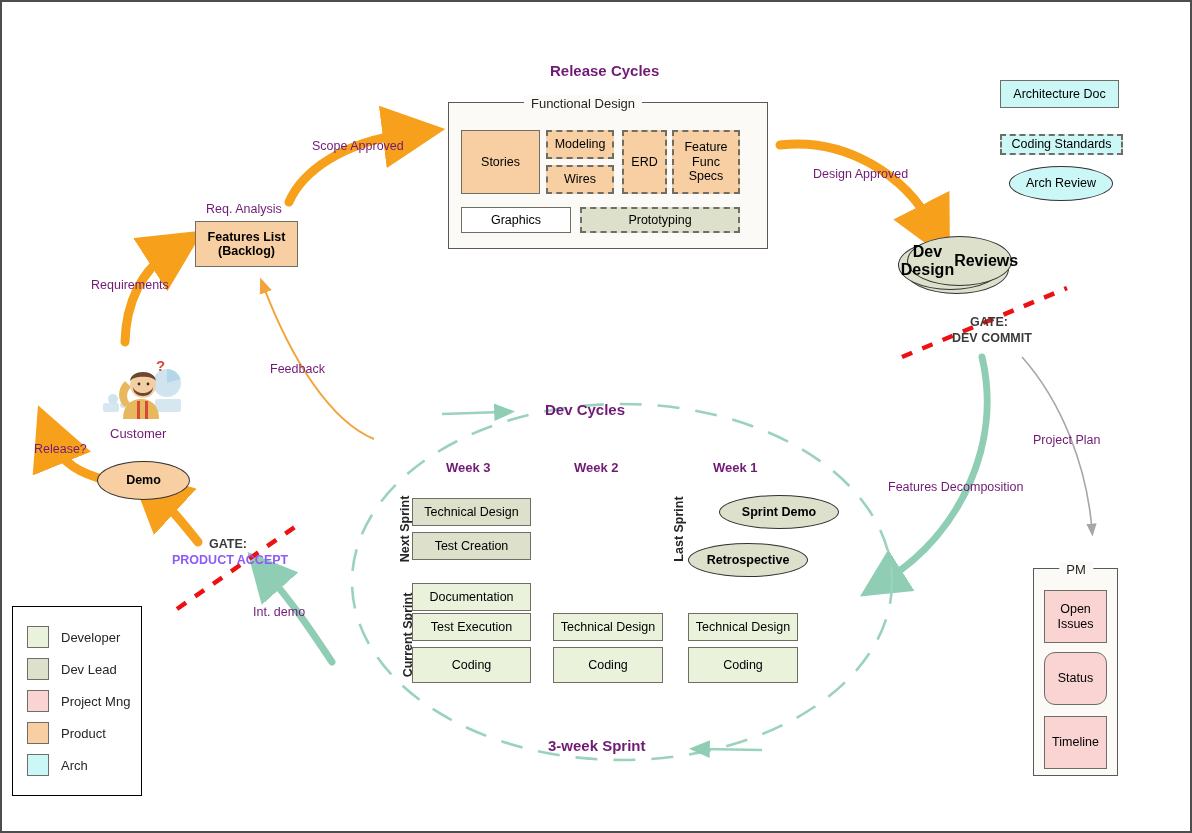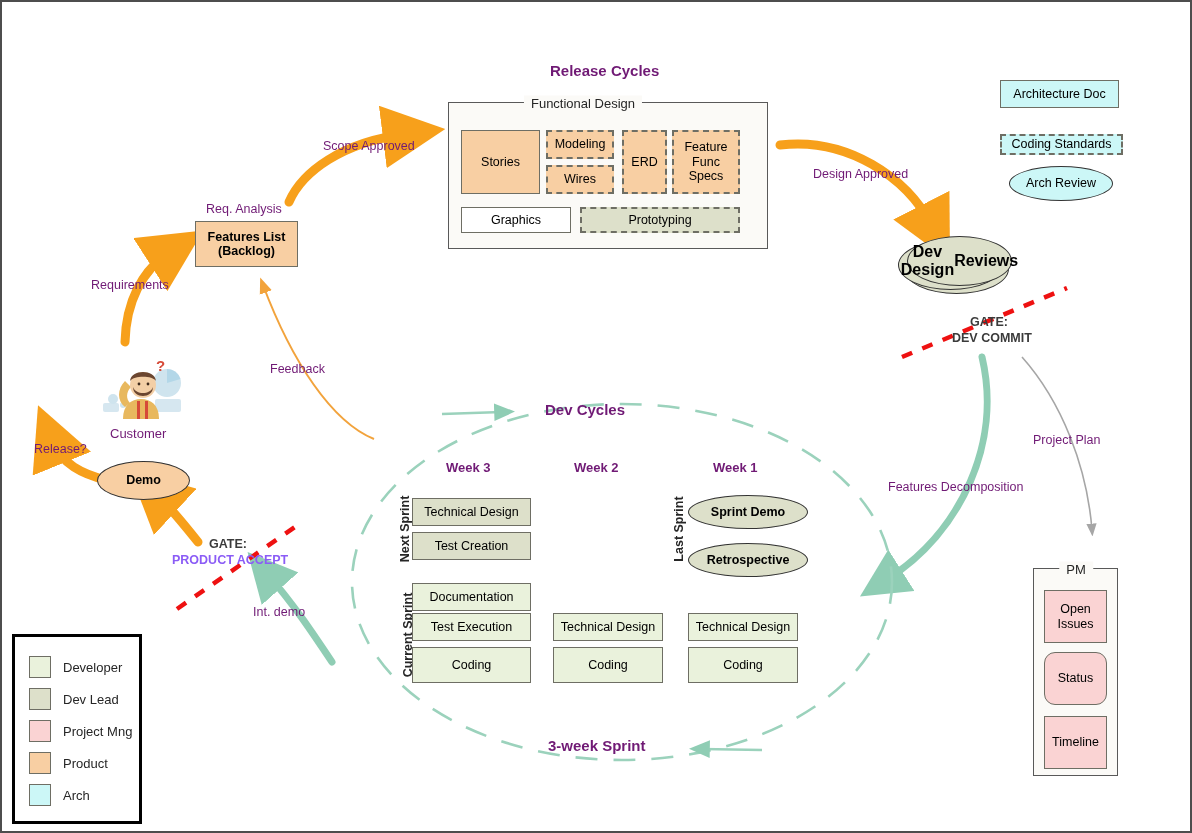--- a/index.html
+++ b/index.html
@@ -28,22 +28,22 @@
          background:#fbfaf7;}
   .group-title{position:absolute;background:#fbfaf7;padding:0 7px;
                font-size:13px;color:#262626;transform:translate(-50%,-50%);}
 
   
   .ell{position:absolute;box-sizing:border-box;border:1.5px solid #333;
        border-radius:50%;display:flex;align-items:center;justify-content:center;
        text-align:center;line-height:1.15;}
 
   
-  #legend{position:absolute;left:10px;top:632px;width:130px;height:190px;
-          border:3px solid #000000;background:#fff;box-sizing:border-box;
+  #legend{position:absolute;left:10px;top:604px;width:130px;height:190px;
+          border:1px solid #000000;background:#fff;box-sizing:border-box;
           padding:14px 0 0 14px;}
   .lg-row{display:flex;align-items:center;height:32px;}
   .lg-sw{width:22px;height:22px;box-sizing:border-box;border:1.5px solid #6e6e64;
          margin-right:12px;flex:0 0 auto;}
   .lg-lb{font-size:13px;color:#262626;}
 
   
   .vert{position:absolute;font-size:12.5px;font-weight:bold;color:#262626;
         transform-origin:50% 50%;white-space:nowrap;}
 
@@ -197,21 +197,21 @@
   <div class="ell c-product" style="left:95px;top:459px;width:93px;height:39px;font-size:12.5px;font-weight:bold;">Demo</div>
 
   <div class="txt bold" style="left:207px;top:535px;font-size:12.5px;color:#3b3b3b;">GATE:</div>
   <div class="txt bold" style="left:170px;top:551px;font-size:12.5px;color:#8b5cf6;">PRODUCT ACCEPT</div>
 
   <div class="txt bold" style="left:968px;top:313px;font-size:12.5px;color:#3b3b3b;">GATE:</div>
   <div class="txt bold" style="left:950px;top:329px;font-size:12.5px;color:#3b3b3b;">DEV COMMIT</div>
 
   <div class="txt" style="left:89px;top:276px;font-size:12.5px;">Requirements</div>
 
-  <div class="txt" style="left:310px;top:137px;font-size:12.5px;margin-left:11px;">Scope Approved</div>
+  <div class="txt" style="left:310px;top:137px;font-size:12.5px;">Scope Approved</div>
 
   <div class="txt" style="left:811px;top:165px;font-size:12.5px;">Design Approved</div>
 
   <div class="txt" style="left:268px;top:360px;font-size:12.5px;">Feedback</div>
 
   <div class="txt" style="left:32px;top:440px;font-size:12.5px;">Release?</div>
 
   <div class="txt" style="left:251px;top:603px;font-size:12.5px;">Int. demo</div>
 
   <div class="txt" style="left:886px;top:478px;font-size:12.5px;">Features Decomposition</div>
@@ -237,21 +237,21 @@
   <div class="txt bold" style="left:572px;top:458px;font-size:13px;">Week 2</div>
   <div class="txt bold" style="left:711px;top:458px;font-size:13px;">Week 1</div>
 
   <div class="vert" style="left:370px;top:520px;transform:rotate(-90deg);">Next Sprint</div>
   <div class="vert" style="left:364px;top:626px;transform:rotate(-90deg);">Current Sprint</div>
   <div class="vert" style="left:644px;top:520px;transform:rotate(-90deg);">Last Sprint</div>
 
   <div class="box b-solid c-devlead" style="left:410px;top:496px;width:119px;height:28px;font-size:12.5px;">Technical Design</div>
   <div class="box b-solid c-devlead" style="left:410px;top:530px;width:119px;height:28px;font-size:12.5px;">Test Creation</div>
 
-  <div class="ell c-devlead" style="left:686px;top:493px;width:120px;height:34px;font-size:12.5px;font-weight:bold;">Sprint Demo</div>
+  <div class="ell c-devlead" style="left:717px;top:493px;width:120px;height:34px;font-size:12.5px;font-weight:bold;">Sprint Demo</div>
   <div class="ell c-devlead" style="left:686px;top:541px;width:120px;height:34px;font-size:12.5px;font-weight:bold;">Retrospective</div>
 
   <div class="box b-solid c-dev" style="left:410px;top:581px;width:119px;height:28px;font-size:12.5px;">Documentation</div>
   <div class="box b-solid c-dev" style="left:410px;top:611px;width:119px;height:28px;font-size:12.5px;">Test Execution</div>
   <div class="box b-solid c-dev" style="left:410px;top:645px;width:119px;height:36px;font-size:12.5px;">Coding</div>
 
   <div class="box b-solid c-dev" style="left:551px;top:611px;width:110px;height:28px;font-size:12.5px;">Technical Design</div>
   <div class="box b-solid c-dev" style="left:551px;top:645px;width:110px;height:36px;font-size:12.5px;">Coding</div>
 
   <div class="box b-solid c-dev" style="left:686px;top:611px;width:110px;height:28px;font-size:12.5px;">Technical Design</div>

